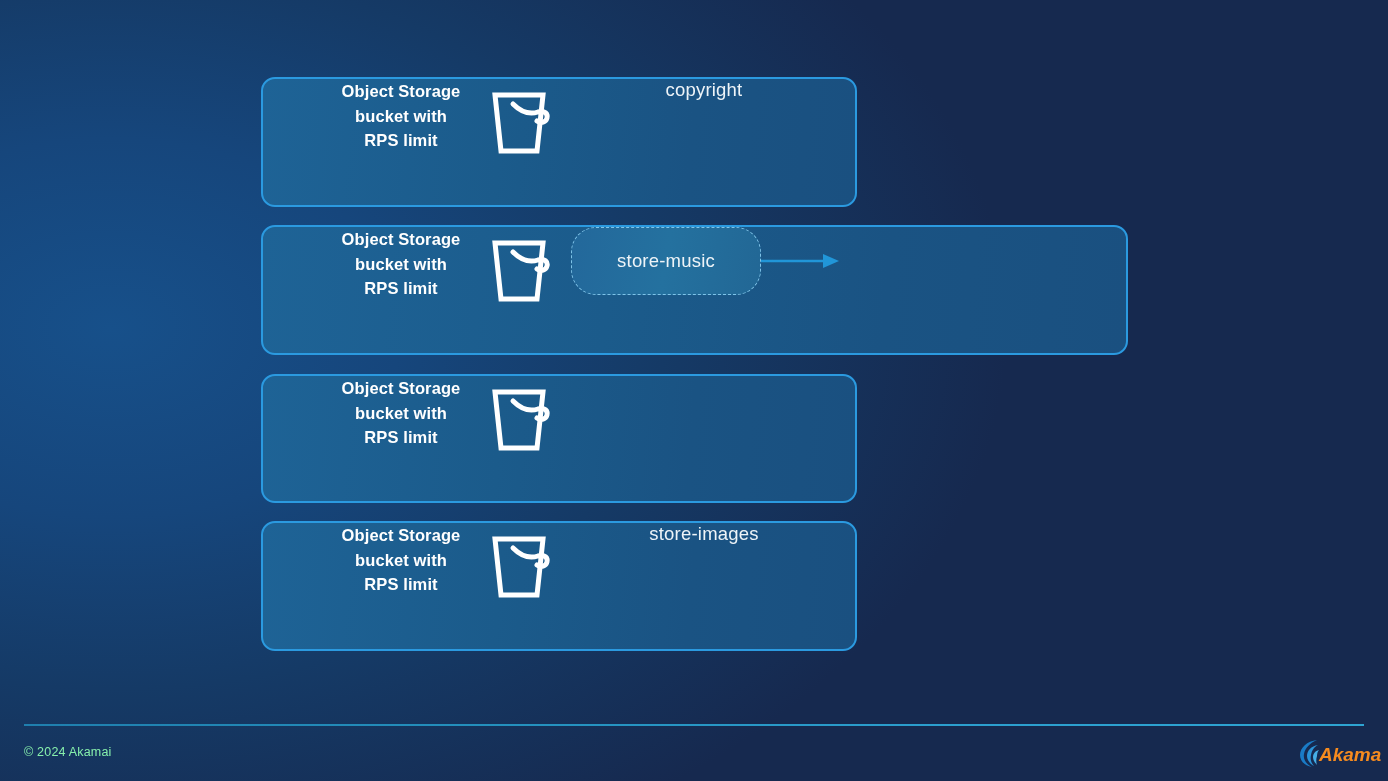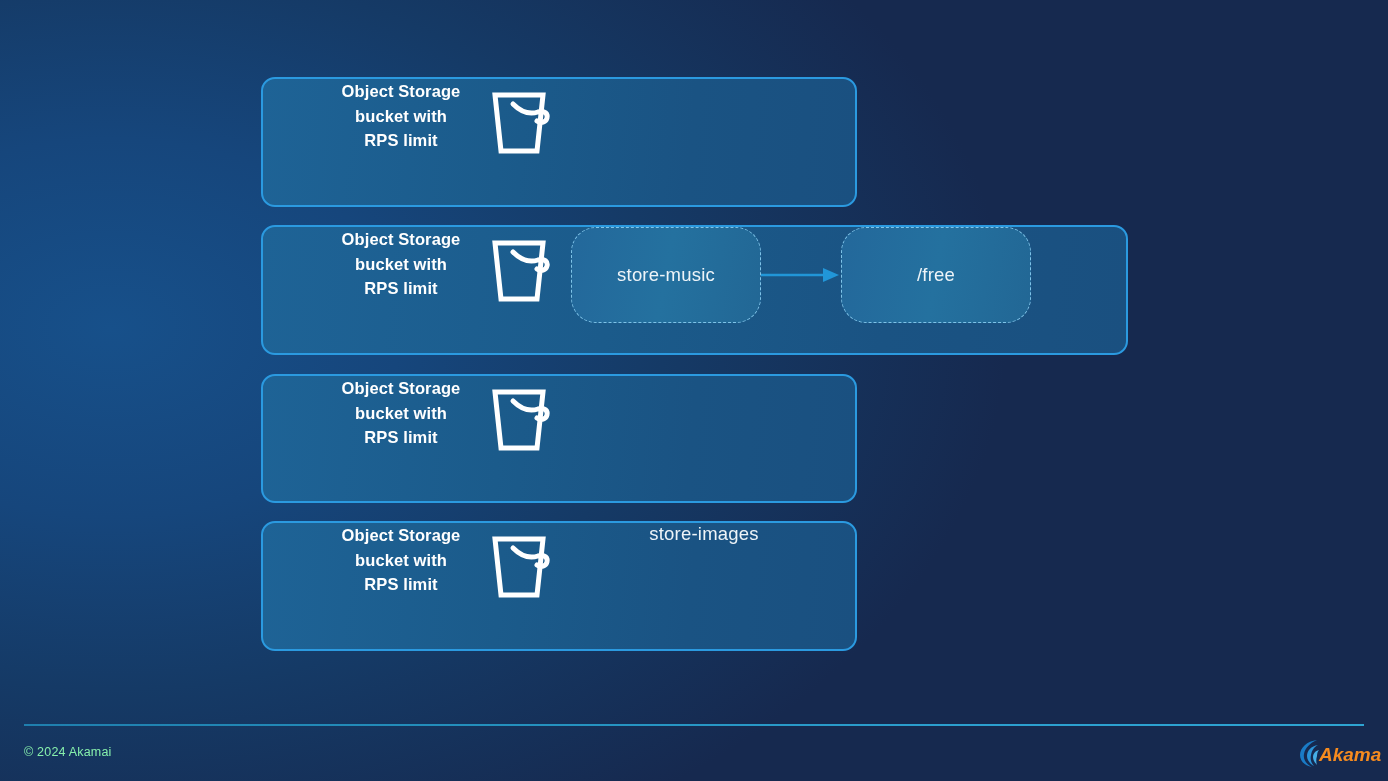--- a/index.html
+++ b/index.html
@@ -83,21 +83,21 @@
     flex: 1 1 auto;
     display: flex;
     align-items: center;
     padding-left: 10px;
   }
 
   .dashed-box {
     border: 1.5px dashed #7fc3e8;
     border-radius: 25px;
     background-image: linear-gradient(100deg, #23689b 0%, #24719f 50%, #226795 100%);
-    height: 96px;
+    height: 68px;
     display: flex;
     align-items: center;
     justify-content: center;
   }
 
   .dashed-box .card-value { font-size: 18.5px; }
 
   .box-music { width: 190px; }
   .box-free  { width: 190px; }
 
@@ -146,20 +146,23 @@
   <div class="card" style="left:261px; top:77px; width:596px; height:130px;">
     <div class="card-inner">
       <div class="card-label">Object Storage
 bucket with
 RPS limit</div>
       <div class="bucket-icon">
         <svg viewBox="0 0 74 80" width="74" height="80" aria-hidden="true">
           <path d="M8 16 H56 L50 72 H14 Z" fill="none" stroke="#ffffff" stroke-width="5" stroke-linejoin="miter"></path>
           <path d="M26 25 C33 32, 42 36, 51 33 C58 31, 61 35, 60 39 C59 43, 54 45, 50 42" fill="none" stroke="#ffffff" stroke-width="5" stroke-linecap="round"></path>
         </svg>
+      </div>
+      <div class="value-wrap">
+        <span class="card-value">copyright</span>
       </div>
     </div>
   </div>
 
   <div class="card" style="left:261px; top:225px; width:867px; height:130px;">
     <div class="card-inner">
       <div class="card-label">Object Storage
 bucket with
 RPS limit</div>
       <div class="bucket-icon">
@@ -174,23 +177,20 @@
           <span class="card-value">store-music</span>
         </div>
 
         <div class="arrow">
           <svg viewBox="0 0 80 24" width="80" height="24" aria-hidden="true">
             <line x1="0" y1="12" x2="64" y2="12" stroke="#2196d8" stroke-width="2.5"></line>
             <polygon points="62,5 78,12 62,19" fill="#2196d8"></polygon>
           </svg>
         </div>
 
-        <div class="dashed-box box-free">
-          <span class="card-value">/free</span>
-        </div>
       </div>
     </div>
   </div>
 
   <div class="card" style="left:261px; top:374px; width:596px; height:129px;">
     <div class="card-inner">
       <div class="card-label">Object Storage
 bucket with
 RPS limit</div>
       <div class="bucket-icon">

